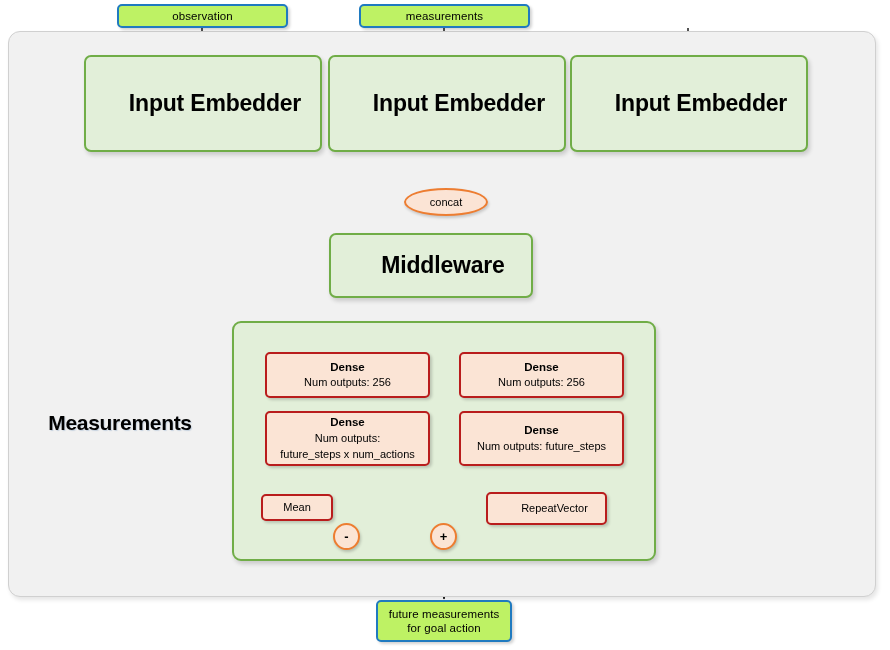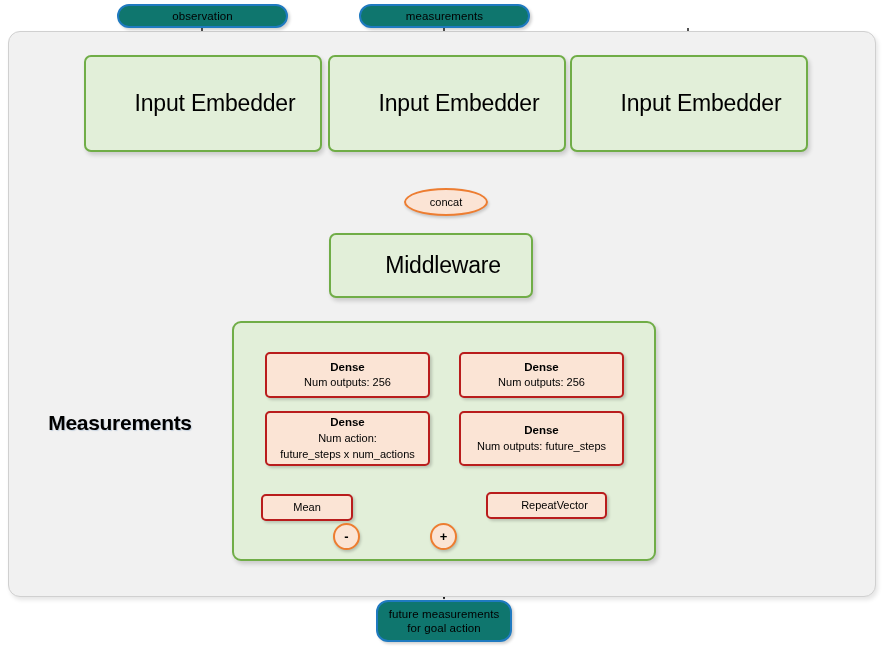--- a/index.html
+++ b/index.html
@@ -36,41 +36,41 @@
   .outer-container {
     border: 1px solid #d0d0d0;
     border-radius: 12px;
     background: #f1f1f1;
     box-shadow: 2px 3px 4px rgba(0,0,0,0.10);
     z-index: 1;
   }
 
   
   .io-box {
-    background: #0f766e;
+    background: #bef264;
     border: 2px solid #1f7ac0;
-    border-radius: 12px;
+    border-radius: 5px;
     box-shadow: 2px 2px 3px rgba(0,0,0,0.18);
     color: #000000;
     font-size: 11.5px;
     line-height: 1.25;
     letter-spacing: 0.1px;
   }
 
   
   .green-box {
     background: #e2efd9;
     border: 2px solid #70ad47;
     border-radius: 7px;
     box-shadow: 2px 3px 4px rgba(0,0,0,0.16);
     color: #000000;
   }
   .green-box.big-label {
     font-size: 23px;
-    font-weight: normal;
+    font-weight: bold;
     letter-spacing: -0.2px;
     padding-left: 24px;
   }
   .head-container {
     background: #e2efd9;
     border: 2px solid #70ad47;
     border-radius: 9px;
     box-shadow: 2px 3px 4px rgba(0,0,0,0.16);
     z-index: 2;
   }
@@ -209,36 +209,36 @@
   <div class="node green-box big-label" style="left:329px; top:233px; width:204px; height:65px;">
     <span>Middleware</span>
   </div>
 
   <div class="node orange-box" style="left:265px; top:352px; width:165px; height:46px;">
     <span class="ttl">Dense</span>
     <span>Num outputs: 256</span>
   </div>
   <div class="node orange-box" style="left:265px; top:411px; width:165px; height:55px;">
     <span class="ttl">Dense</span>
-    <span>Num action:</span>
+    <span>Num outputs:</span>
     <span>future_steps x num_actions</span>
   </div>
-  <div class="node orange-box" style="left:261px; top:494px; width:92px; height:27px;">
+  <div class="node orange-box" style="left:261px; top:494px; width:72px; height:27px;">
     <span>Mean</span>
   </div>
 
   <div class="node orange-box" style="left:459px; top:352px; width:165px; height:46px;">
     <span class="ttl">Dense</span>
     <span>Num outputs: 256</span>
   </div>
   <div class="node orange-box" style="left:459px; top:411px; width:165px; height:55px;">
     <span class="ttl">Dense</span>
     <span>Num outputs: future_steps</span>
   </div>
-  <div class="node orange-box" style="left:486px; top:492px; width:121px; height:27px;padding-left:16px;">
+  <div class="node orange-box" style="left:486px; top:492px; width:121px; height:33px;padding-left:16px;">
     <span>RepeatVector</span>
   </div>
 
   <div class="node op-circle" style="left:333px; top:523px; width:27px; height:27px;">
     <span>-</span>
   </div>
   <div class="node op-circle" style="left:430px; top:523px; width:27px; height:27px;">
     <span>+</span>
   </div>
 

